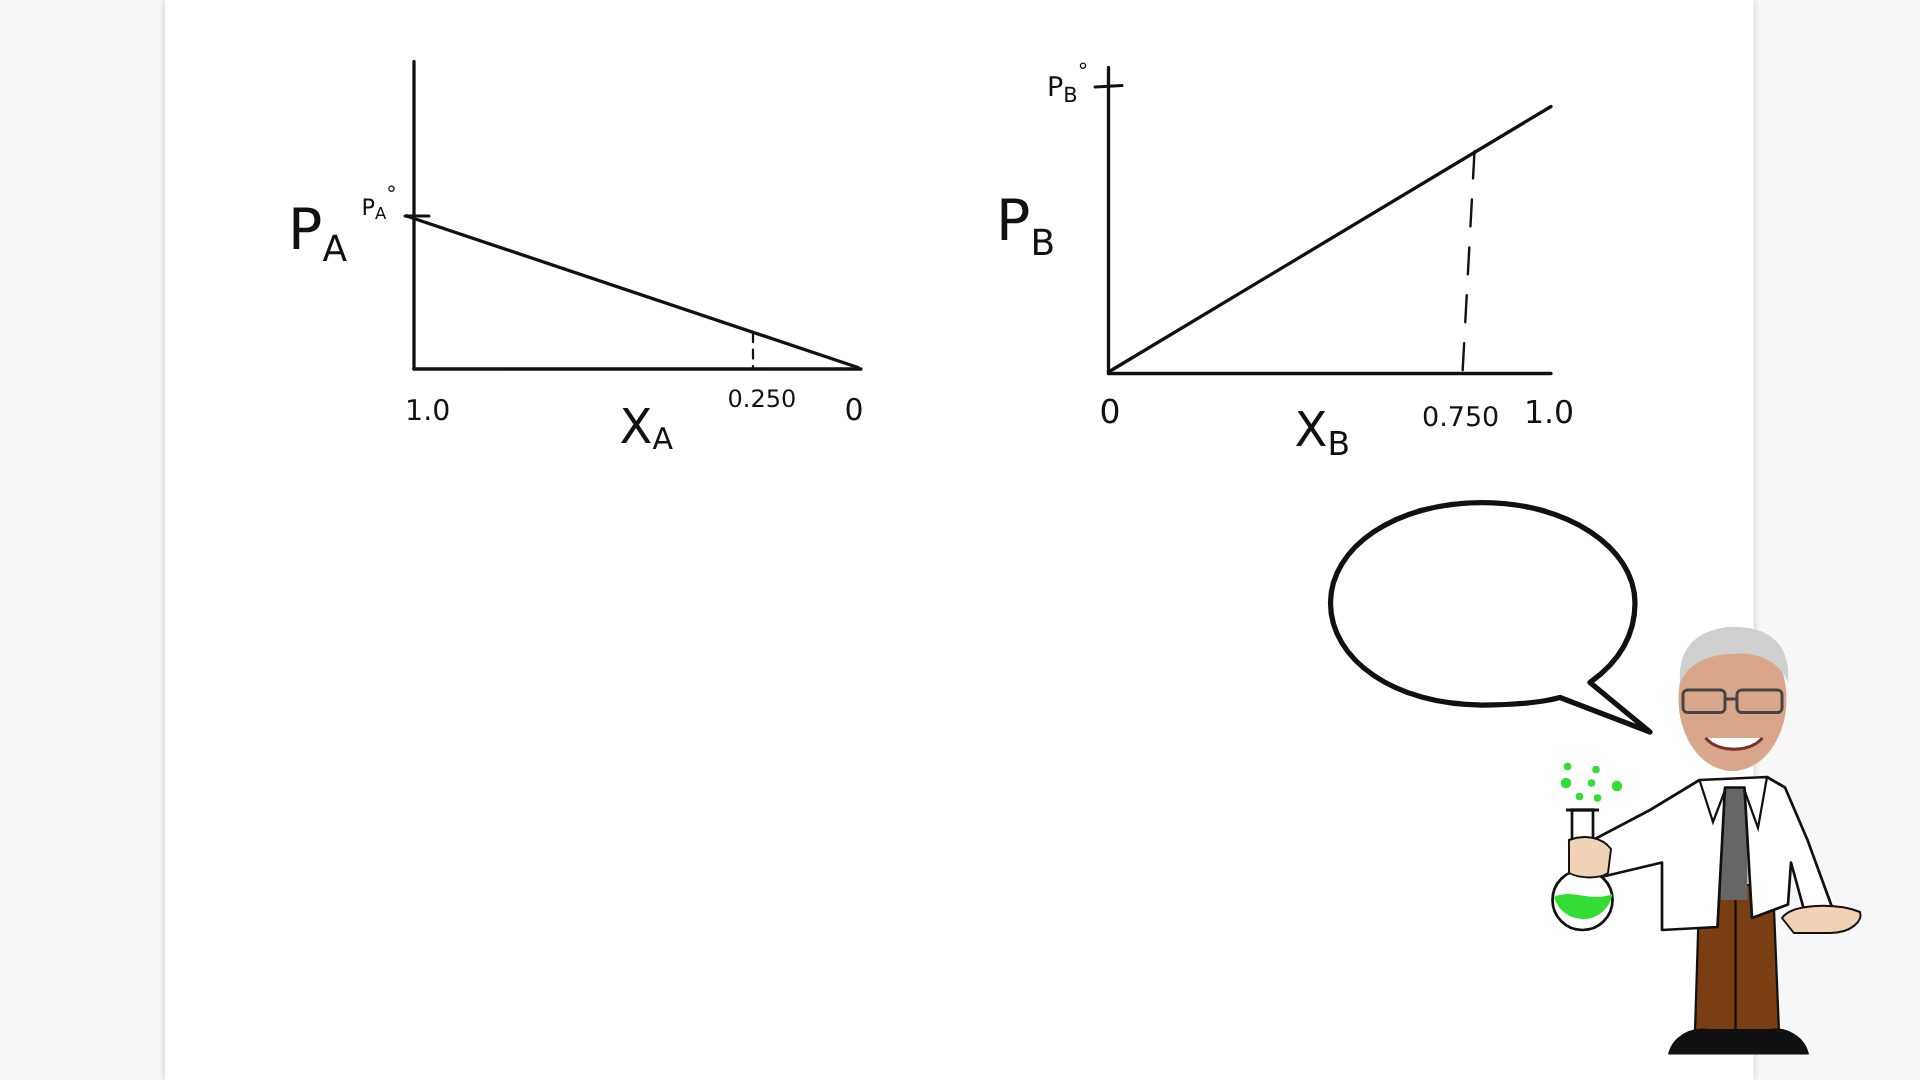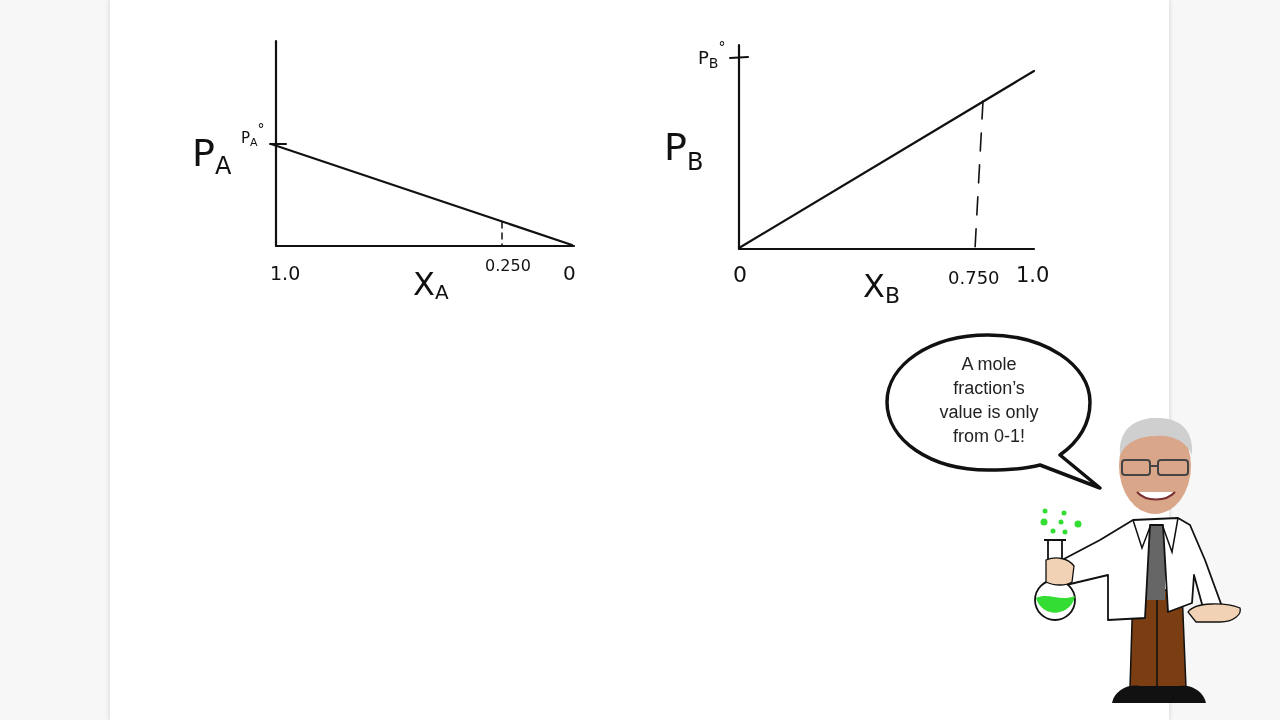--- a/index.html
+++ b/index.html
@@ -137,17 +137,13 @@
         <circle cx="1061" cy="522" r="2.5" fill="#33dd33"></circle>
         <circle cx="1078" cy="524" r="3.5" fill="#33dd33"></circle>
         <circle cx="1053" cy="531" r="2.5" fill="#33dd33"></circle>
         <circle cx="1065" cy="532" r="2.5" fill="#33dd33"></circle>
       </g>
 
       <path d="M 1046 560 C 1056 556 1068 558 1074 566 L 1072 582 C 1066 586 1054 586 1046 582 Z" fill="#f2d2b4" stroke="#111" stroke-width="1.3"></path>
     </g>
   </svg>
 
-  <div class="bubble-text">A mole
-fraction’s
-value is only
-from 0-1!</div>
 </div>
 
 </body></html>

